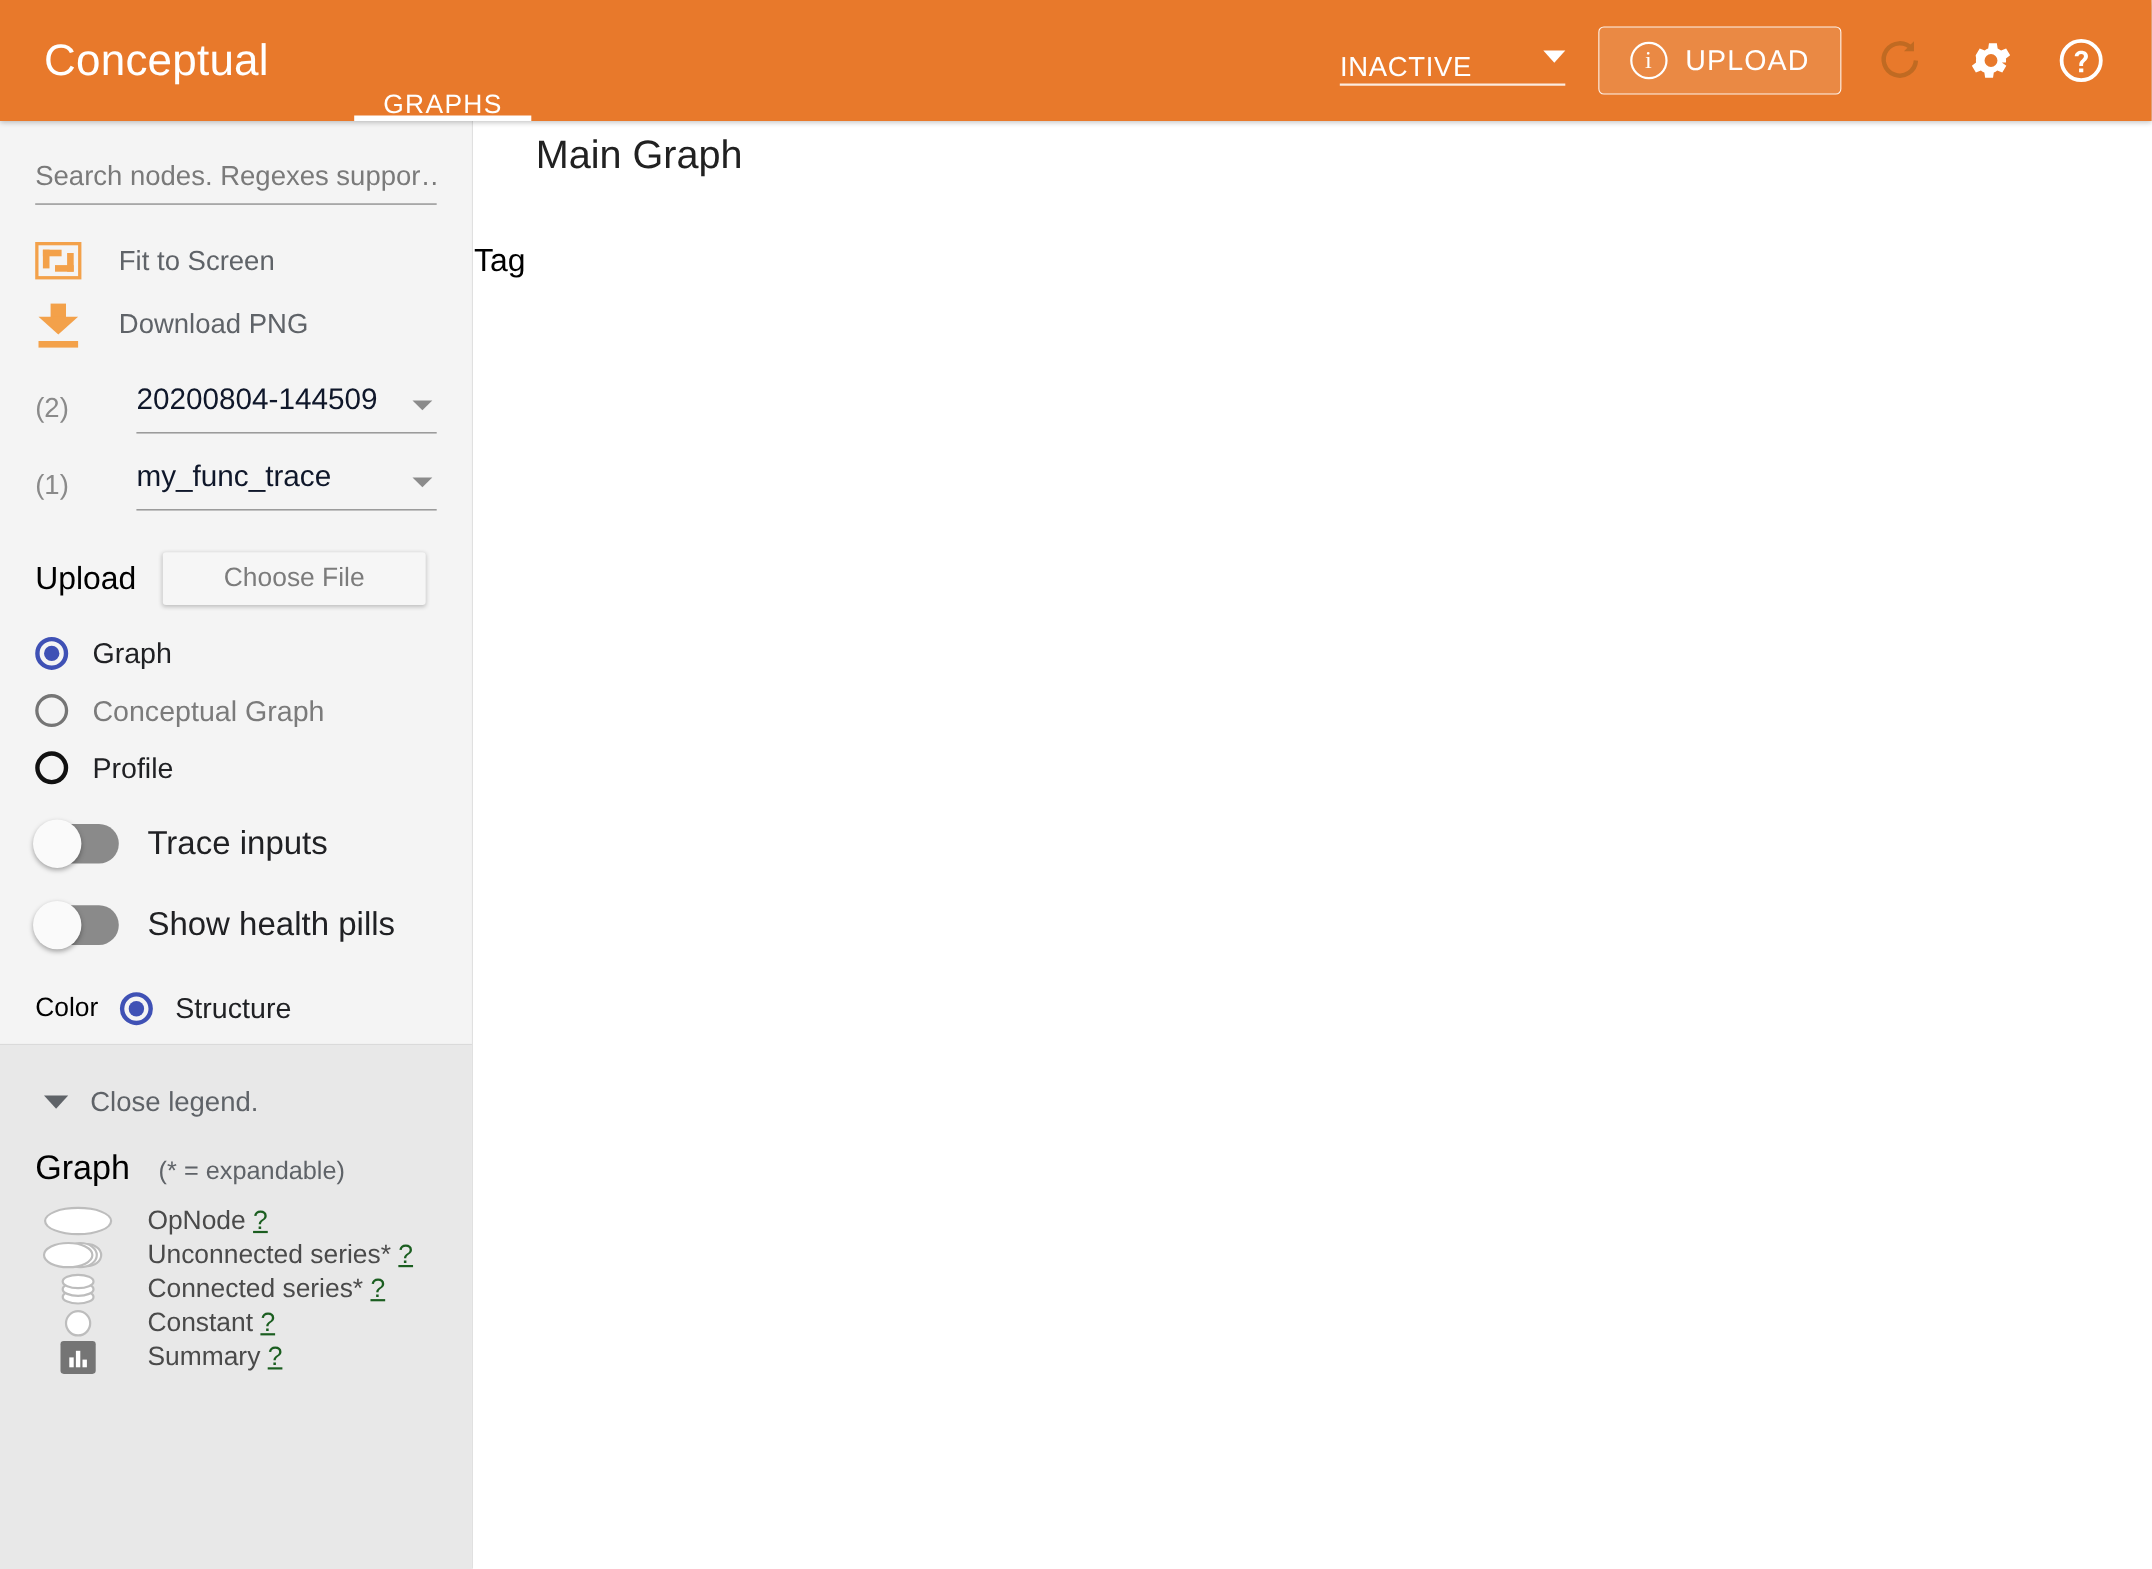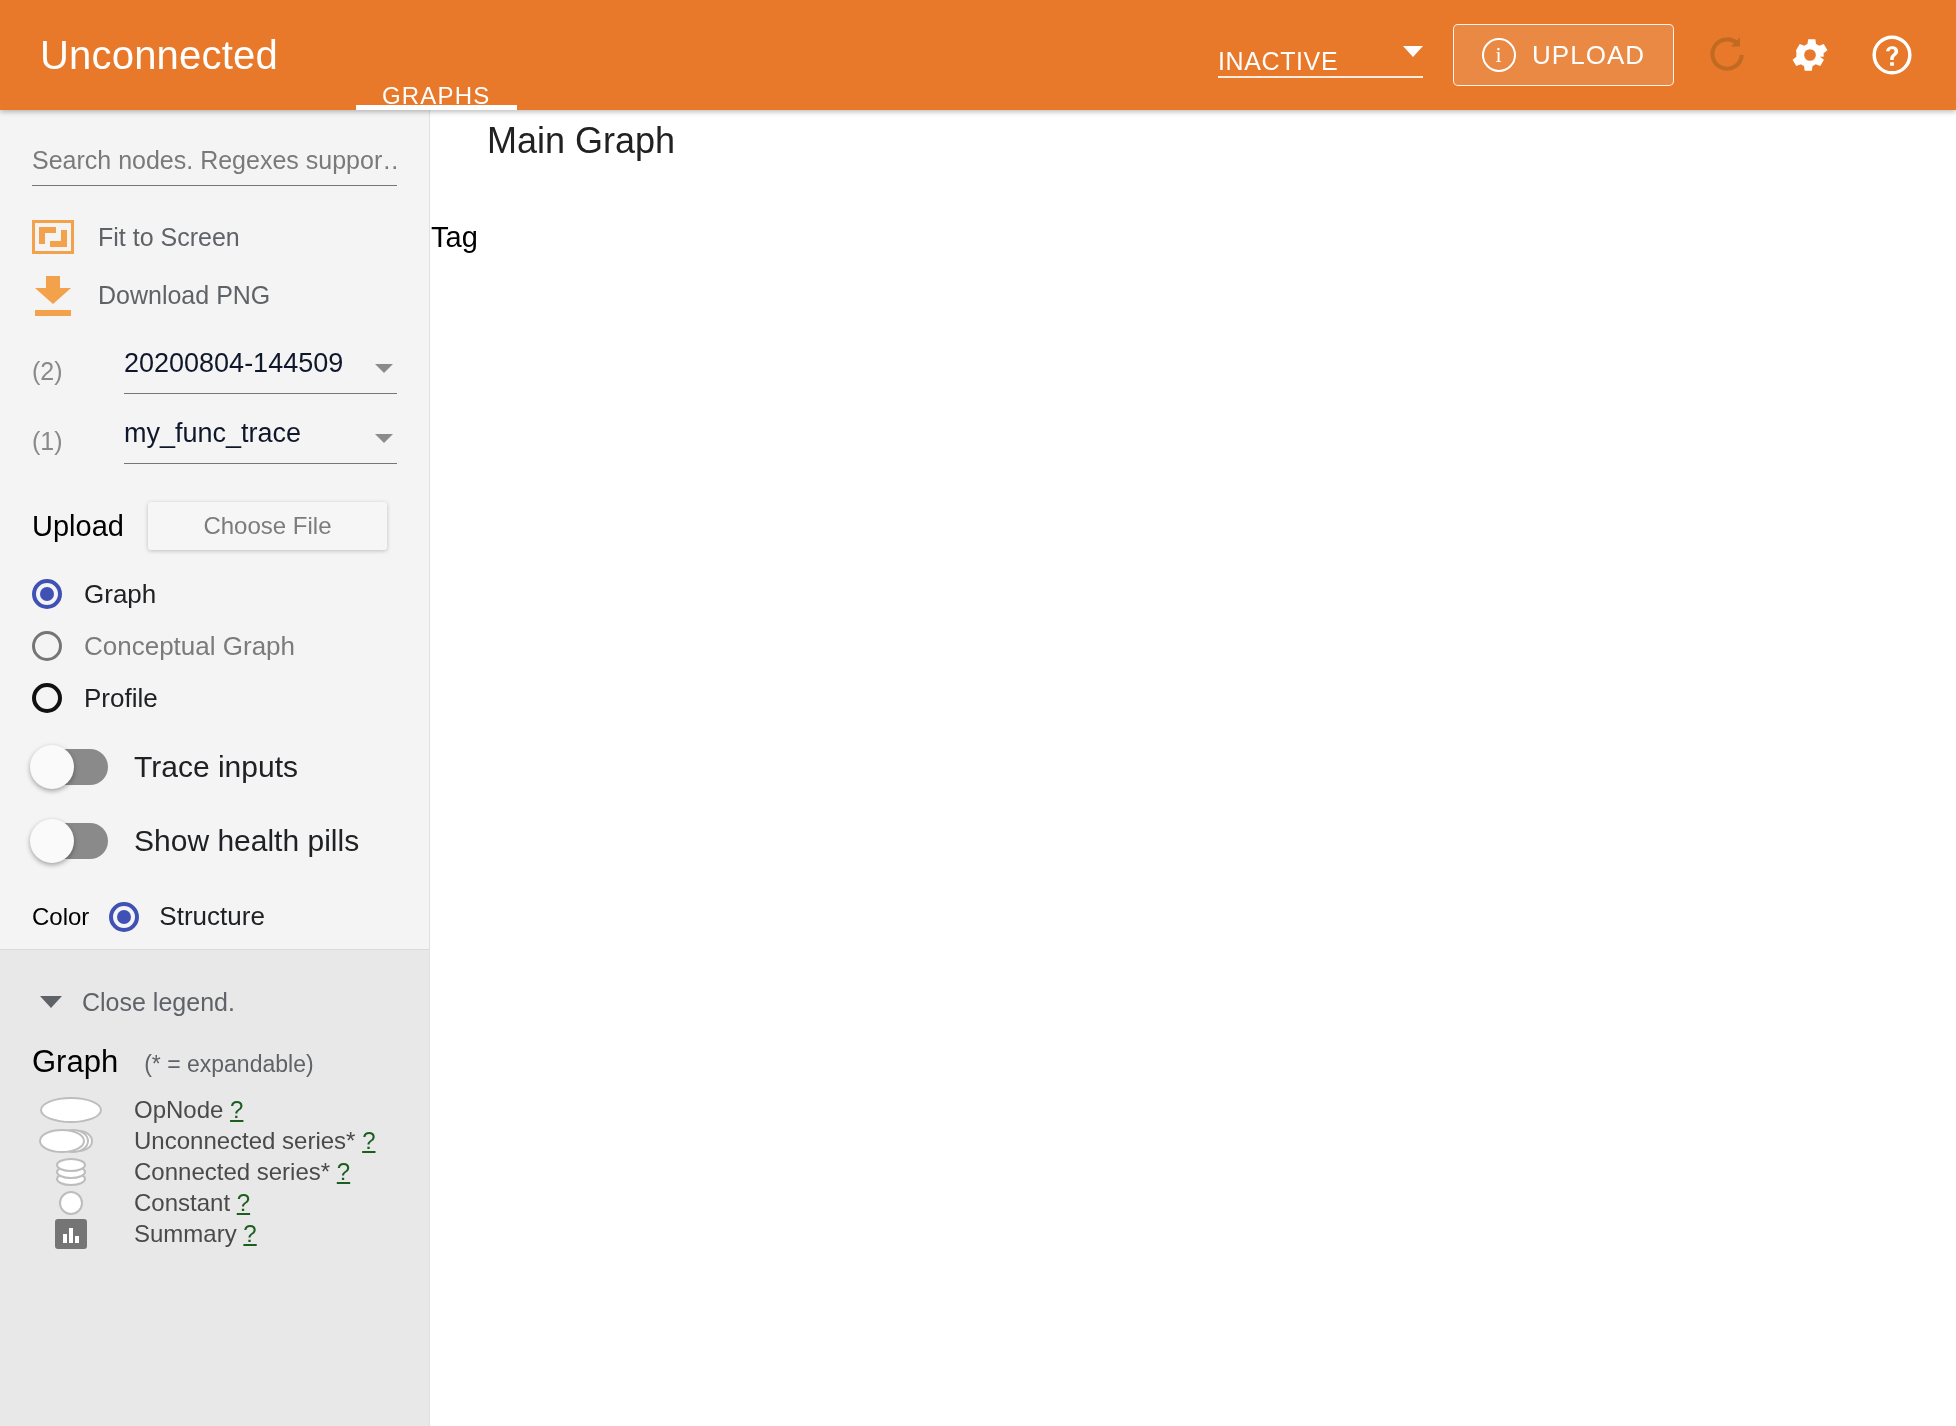--- a/index.html
+++ b/index.html
@@ -80,21 +80,21 @@
   .search-wrap { padding: 30px 32px 0 32px; }
   .search-input {
     width: 100%; border: none; border-bottom: 1px solid #757575;
     background: transparent; outline: none;
     font-family: "Liberation Sans", sans-serif;
     font-size: 25px; color: #5f6368; padding: 6px 0 10px 0;
   }
   .search-input::placeholder { color: #7a7a7a; }
 
   .action-row {
-    display: flex; align-items: center; gap: 24px;
+    display: flex; align-items: center; gap: 34px;
     padding: 0 32px; height: 58px; cursor: pointer;
   }
   .action-row.first { margin-top: 22px; }
   .action-label { font-size: 25px; color: #5f6368; }
 
   .ico-fit {
     width: 42px; height: 34px; border: 3px solid #f3a14a;
     position: relative; flex: 0 0 auto;
   }
   .ico-fit::before, .ico-fit::after {
@@ -204,21 +204,21 @@
   .gsvg { position: absolute; left: 0; top: 0; }
 
   .node-lbl { font-size: 21px; fill: #3c3c3c; font-family: "Liberation Sans", sans-serif; }
   .node-lbl-big { font-size: 34px; fill: #333; font-family: "Liberation Sans", sans-serif; }
   .edge-lbl { font-size: 15px; fill: #4a4a4a; font-family: "Liberation Sans", sans-serif; }
 </style>
 </head>
 <body>
 
 <div class="header">
-  <div class="brand">Unconnected</div>
+  <div class="brand">Conceptual</div>
 
   <div class="nav-tabs">
     <div class="nav-tab active">
       <span>GRAPHS</span>
     </div>
   </div>
 
   <div class="header-right">
     <div class="inactive-select">
       <span>INACTIVE</span>

